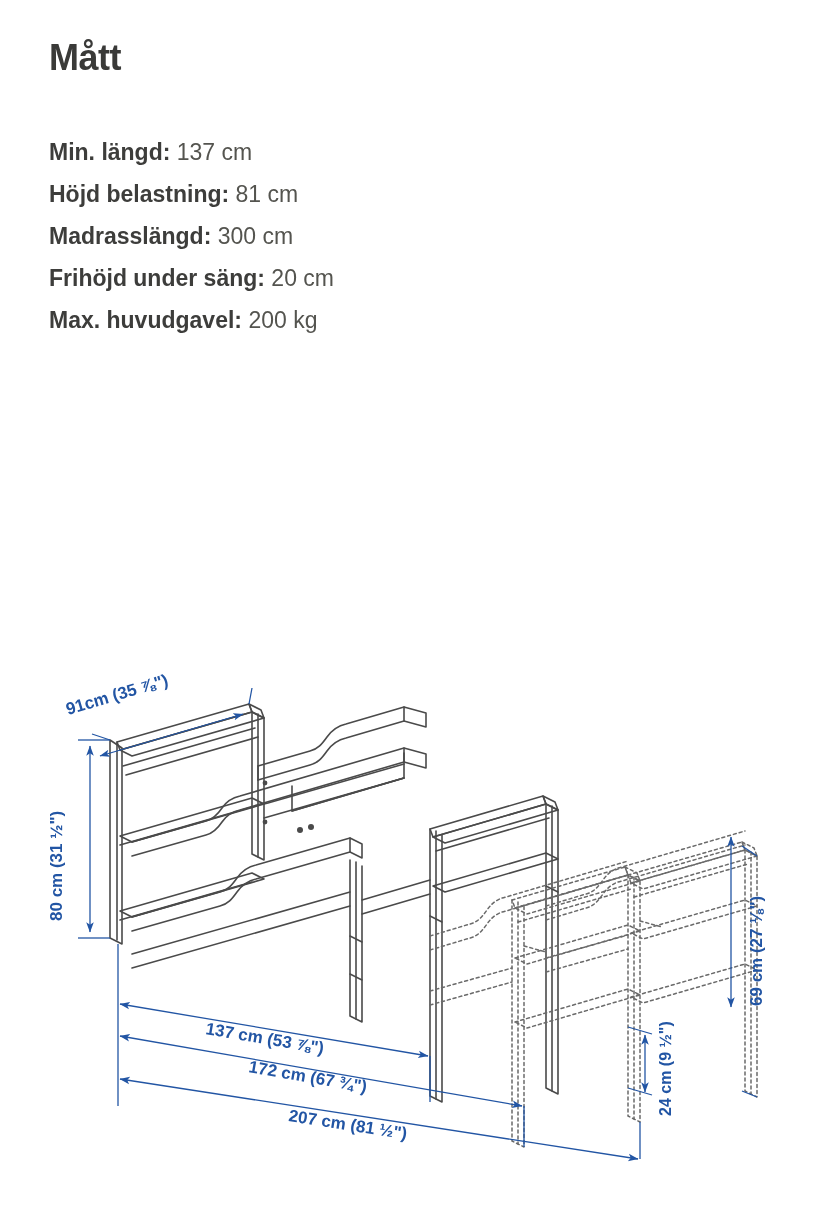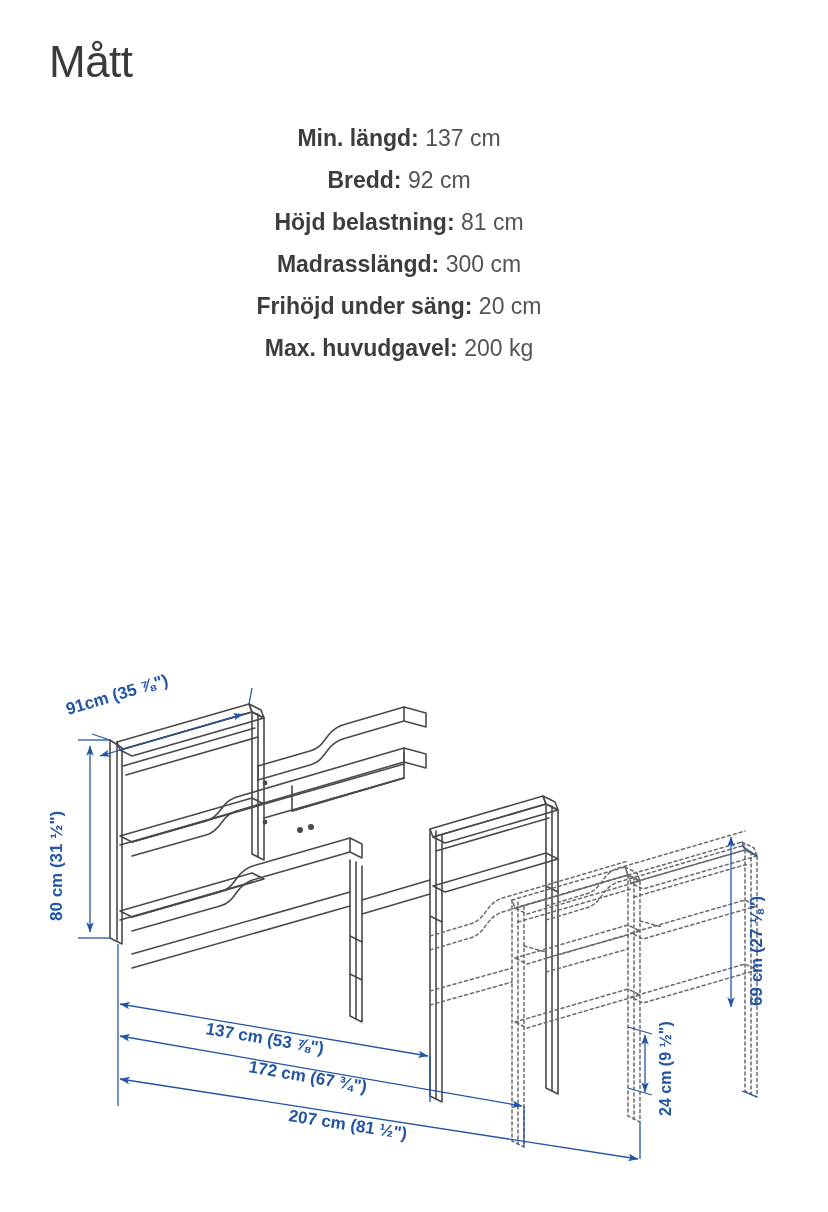--- a/index.html
+++ b/index.html
@@ -15,39 +15,38 @@
     overflow: hidden;
     font-family: "Liberation Sans", "DejaVu Sans", sans-serif;
     -webkit-font-smoothing: antialiased;
   }
 
   
   .page-title {
     position: absolute;
     left: 49px;
     top: 38px;
-    font-size: 44px;
-    font-weight: 400;
+    font-size: 36px;
+    font-weight: 700;
     color: #3a3a38;
     letter-spacing: -0.5px;
     line-height: 1.1;
     margin: 0;
     text-align: center;
   }
 
   
   .spec-list {
     position: absolute;
     left: 49px;
-    top: 117px;
+    top: 131px;
     width: 700px;
     list-style: none;
     margin: 0;
     padding: 0;
-    text-align: center;
   }
   .spec-row {
     font-size: 23px;
     line-height: 42px;
     color: #4a4a48;
     white-space: nowrap;
   }
   .spec-label {
     font-weight: 700;
     color: #3d3d3b;
@@ -73,24 +72,20 @@
 </style>
 </head>
 <body>
 
 <h1 class="page-title">Mått</h1>
 
 <ul class="spec-list">
   <li class="spec-row">
     <span class="spec-label">Min. längd:</span>
     <span class="spec-value">137 cm</span>
-  </li>
-  <li class="spec-row">
-    <span class="spec-label">Bredd:</span>
-    <span class="spec-value">92 cm</span>
   </li>
   <li class="spec-row">
     <span class="spec-label">Höjd belastning:</span>
     <span class="spec-value">81 cm</span>
   </li>
   <li class="spec-row">
     <span class="spec-label">Madrasslängd:</span>
     <span class="spec-value">300 cm</span>
   </li>
   <li class="spec-row">

